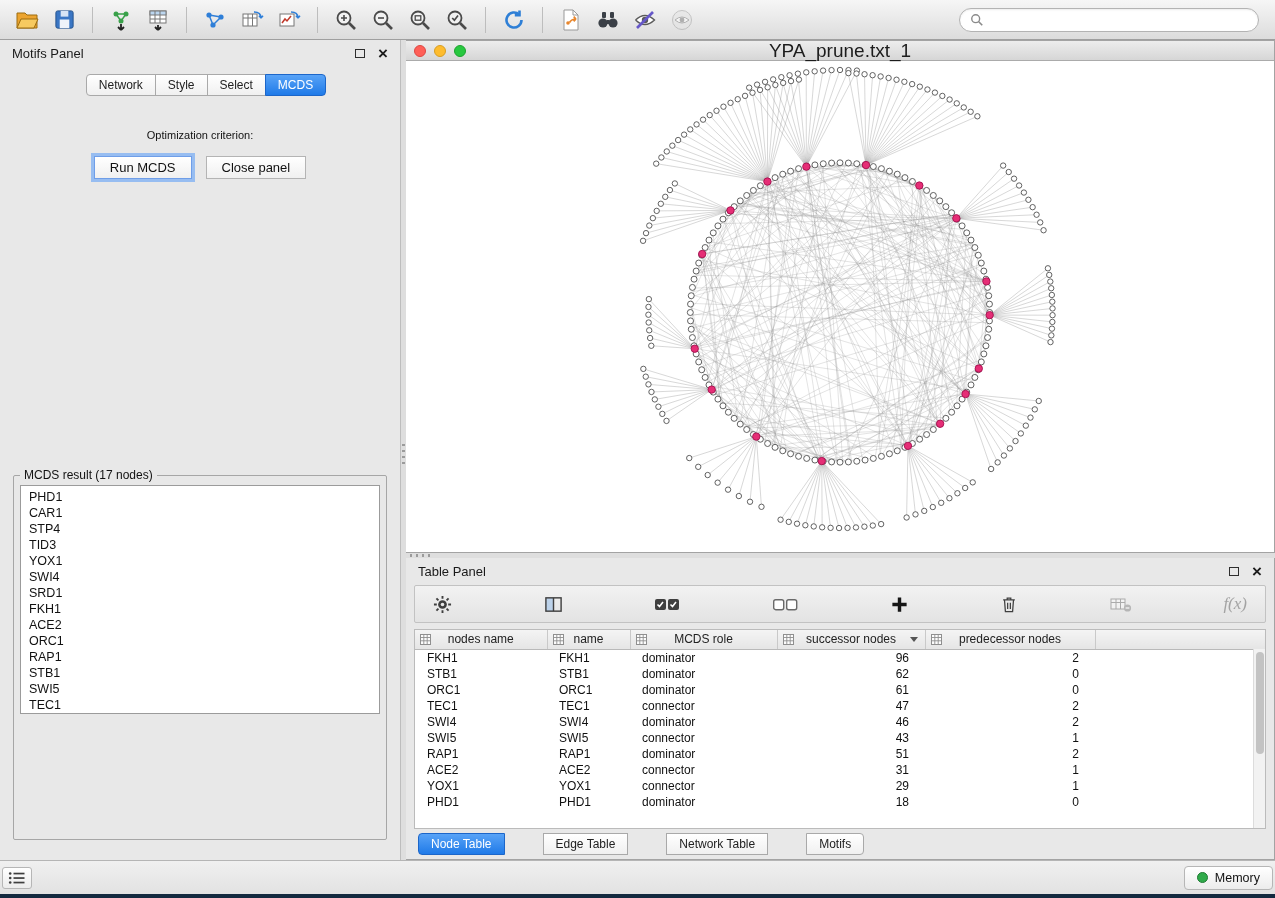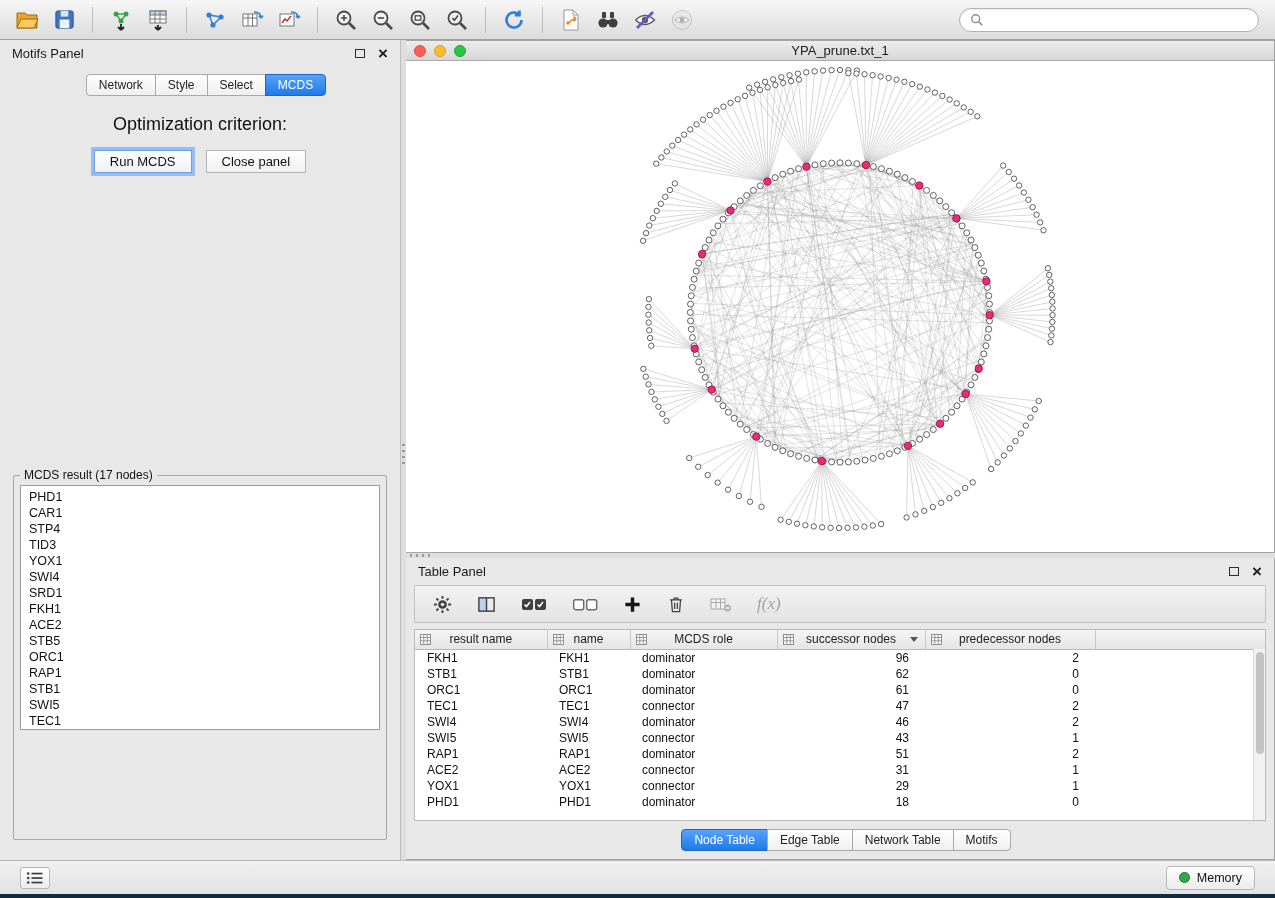--- a/index.html
+++ b/index.html
@@ -24,21 +24,21 @@
   .panel-header{height:26px;flex:none;display:flex;align-items:center;padding:0 12px;font-size:13px;color:#1a1a1a;}
   .win-icons{margin-left:auto;display:flex;align-items:center;gap:13px;}
   .float-icon{width:10px;height:9px;border:1.5px solid #2e2e2e;}
   .close-icon{font-size:17px;font-weight:bold;color:#1a1a1a;line-height:1;}
   .cp-tabs{display:flex;justify-content:center;margin-top:8px;flex:none;}
   .tab{padding:3px 12px;font-size:12px;color:#222;border:1px solid #a9a9a9;background:linear-gradient(#ffffff,#f0f0f0);margin-left:-1px;line-height:14px;}
   .tab:first-child{border-radius:4px 0 0 4px;margin-left:12px;}
   .tab:last-child{border-radius:0 4px 4px 0;}
   .tab.active{background:linear-gradient(#58a3f7,#1f7ae8);color:#fff;border-color:#1c66c9;}
   .cp-body{flex:1;display:flex;flex-direction:column;min-height:0;}
-  .opt-label{text-align:center;font-size:18px;color:#111;margin-top:18px;}
+  .opt-label{text-align:center;font-size:11px;color:#111;margin-top:33px;}
   .mac-select{width:312px;height:23px;margin:9px auto 0;background:#fff;border:1px solid #b0b0b0;border-radius:4px;position:relative;display:flex;align-items:center;padding:0 24px 0 9px;font-size:12.5px;color:#111;box-shadow:0 1px 1px rgba(0,0,0,.07);}
   .mac-select .arrows{position:absolute;right:1px;top:1px;bottom:1px;width:19px;border-radius:3px;background:linear-gradient(#74b2fb,#2c79e0);display:flex;flex-direction:column;align-items:center;justify-content:center;gap:2px;}
   .caret-up{width:0;height:0;border-left:3.5px solid transparent;border-right:3.5px solid transparent;border-bottom:4.5px solid #fff;}
   .caret-down{width:0;height:0;border-left:3.5px solid transparent;border-right:3.5px solid transparent;border-top:4.5px solid #fff;}
   .buttons-row{display:flex;justify-content:center;gap:14px;margin-top:15px;}
   .btn{height:23px;padding:0 15px;font-size:13px;color:#111;border:1px solid #b4b4b4;border-radius:0;background:linear-gradient(#ffffff,#f0f0f0);font-family:"Liberation Sans",sans-serif;}
   .btn.focus{box-shadow:0 0 0 3px rgba(96,160,246,.6);border-color:#6f9ee8;}
   .spacer-flex{flex:1;}
   fieldset.mcds{margin:0 13px 20px;border:1px solid #a6a6a6;border-radius:2px;padding:3px 6px 6px;height:372px;flex:none;display:flex;}
   fieldset.mcds legend{font-size:12px;color:#111;padding:0 4px;}
@@ -53,44 +53,44 @@
 
   
   .right-col{flex:1;display:flex;flex-direction:column;min-width:0;}
   .net-window{height:513px;flex:none;display:flex;flex-direction:column;border:1px solid #a3a3a3;border-left:none;}
   .net-titlebar{height:20px;flex:none;position:relative;background:linear-gradient(#ededed,#d6d6d6);border-bottom:1px solid #ababab;display:flex;align-items:center;padding:0 8px;}
   .traffic{display:flex;gap:8px;z-index:2;}
   .light{width:12px;height:12px;border-radius:50%;}
   .light.red{background:#ff5f57;border:1px solid #dd4742;}
   .light.yellow{background:#febc2e;border:1px solid #d89e22;}
   .light.green{background:#28c840;border:1px solid #1da32f;}
-  .net-title{position:absolute;left:0;right:0;text-align:center;font-size:13px;color:#1c1c1c;}
+  .net-title{position:absolute;left:0;right:0;text-align:center;font-size:19px;color:#1c1c1c;}
   .net-canvas{flex:1;background:#fff;min-height:0;}
   svg.network{width:100%;height:100%;display:block;}
 
   
   .table-panel{flex:1;display:flex;flex-direction:column;background:#e8e8e8;border:1px solid #a3a3a3;border-left:none;border-top:none;min-height:0;}
-  .tp-toolbar{height:38px;flex:none;margin:1px 8px 6px;background:linear-gradient(#f2f2f2,#e3e3e3);border:1px solid #c2c2c2;border-radius:2px;display:flex;align-items:center;gap:25px;padding:0 18px;}
+  .tp-toolbar{height:38px;flex:none;margin:1px 8px 6px;background:linear-gradient(#f2f2f2,#e3e3e3);border:1px solid #c2c2c2;border-radius:2px;display:flex;align-items:center;gap:25px;padding:0 18px;justify-content:space-between;}
   .ticon{display:flex;align-items:center;}
   .fx{font-family:"Liberation Serif",serif;font-style:italic;font-size:17px;color:#a3a3a3;}
   .tp-tablewrap{flex:1;margin:0 8px;background:#fff;border:1px solid #bbb;position:relative;overflow:hidden;min-height:0;}
   table.node-table{width:100%;border-collapse:collapse;table-layout:fixed;}
   thead th{height:19px;font-size:12px;font-weight:normal;color:#222;background:linear-gradient(#f4f4f4,#e5e5e5);border-right:1px solid #c9c9c9;border-bottom:1px solid #b9b9b9;position:relative;padding:0;white-space:nowrap;overflow:hidden;}
   thead th.fill{border-right:none;}
   th .grid-ic{position:absolute;left:5px;top:4px;}
   th .th-label{display:inline-block;width:100%;text-align:center;line-height:19px;}
   .sort-caret{position:absolute;right:7px;top:7px;width:0;height:0;border-left:4px solid transparent;border-right:4px solid transparent;border-top:5px solid #555;}
   tbody td{height:16px;font-size:12px;color:#111;padding:0 4px 0 12px;white-space:nowrap;overflow:hidden;}
   tbody td.num{text-align:right;padding-right:16px;}
   .vscroll{position:absolute;top:19px;right:0;bottom:0;width:12px;background:#f2f2f2;border-left:1px solid #dcdcdc;}
   .vscroll .thumb{position:absolute;top:3px;left:2px;width:8px;height:102px;background:#c3c3c3;border-radius:4px;}
-  .tp-tabs{height:38px;flex:none;display:flex;align-items:center;justify-content:center;}
+  .tp-tabs{height:30px;flex:none;display:flex;align-items:center;gap:39px;}
 
   
-  .statusbar{height:34px;flex:none;display:flex;align-items:center;background:linear-gradient(#f0f0f0,#e2e2e2);border-top:1px solid #b5b5b5;padding:0 20px;}
+  .statusbar{height:34px;flex:none;display:flex;align-items:center;background:linear-gradient(#f0f0f0,#e2e2e2);border-top:1px solid #b5b5b5;padding:0 2px;}
   .sb-btn{width:30px;height:22px;border:1px solid #b6b6b6;border-radius:3px;background:linear-gradient(#fff,#ececec);display:flex;align-items:center;justify-content:center;padding:0;}
   .memory-btn{margin-left:auto;height:24px;border:1px solid #b6b6b6;border-radius:4px;background:linear-gradient(#fff,#ececec);display:flex;align-items:center;gap:7px;padding:0 12px;font-size:12.5px;color:#111;font-family:"Liberation Sans",sans-serif;}
   .mem-dot{width:11px;height:11px;border-radius:50%;background:#2faa4a;border:1px solid #1e7a33;}
 </style>
 </head>
 <body>
 
 <div class="app">
 
   <div class="toolbar">
@@ -254,21 +254,20 @@
           <div class="mcds-list">
               <div class="mcds-item">PHD1</div>
               <div class="mcds-item">CAR1</div>
               <div class="mcds-item">STP4</div>
               <div class="mcds-item">TID3</div>
               <div class="mcds-item">YOX1</div>
               <div class="mcds-item">SWI4</div>
               <div class="mcds-item">SRD1</div>
               <div class="mcds-item">FKH1</div>
               <div class="mcds-item">ACE2</div>
-              <div class="mcds-item">STB5</div>
               <div class="mcds-item">ORC1</div>
               <div class="mcds-item">RAP1</div>
               <div class="mcds-item">STB1</div>
               <div class="mcds-item">SWI5</div>
               <div class="mcds-item">TEC1</div>
             </div>
         </fieldset>
       </div>
     </div>
 
@@ -1035,21 +1034,21 @@
                 <col style="width:147px">
                 <col style="width:148px">
                 <col style="width:170px">
                 <col>
             </colgroup>
             <thead>
                 <tr>
                   <th><svg class="grid-ic" width="11" height="11" viewBox="0 0 11 11">
                       <rect x="0.5" y="0.5" width="10" height="10" fill="#fcfcfc" stroke="#8f8f8f"></rect>
                       <path d="M0.5 3.5h10M0.5 6.8h10M3.8 0.5v10M7.2 0.5v10" stroke="#8f8f8f" stroke-width="0.9" fill="none"></path>
-                    </svg><span class="th-label">result name</span></th>
+                    </svg><span class="th-label">nodes name</span></th>
                   <th><svg class="grid-ic" width="11" height="11" viewBox="0 0 11 11">
                       <rect x="0.5" y="0.5" width="10" height="10" fill="#fcfcfc" stroke="#8f8f8f"></rect>
                       <path d="M0.5 3.5h10M0.5 6.8h10M3.8 0.5v10M7.2 0.5v10" stroke="#8f8f8f" stroke-width="0.9" fill="none"></path>
                     </svg><span class="th-label">name</span></th>
                   <th><svg class="grid-ic" width="11" height="11" viewBox="0 0 11 11">
                       <rect x="0.5" y="0.5" width="10" height="10" fill="#fcfcfc" stroke="#8f8f8f"></rect>
                       <path d="M0.5 3.5h10M0.5 6.8h10M3.8 0.5v10M7.2 0.5v10" stroke="#8f8f8f" stroke-width="0.9" fill="none"></path>
                     </svg><span class="th-label">MCDS role</span></th>
                   <th><svg class="grid-ic" width="11" height="11" viewBox="0 0 11 11">
                       <rect x="0.5" y="0.5" width="10" height="10" fill="#fcfcfc" stroke="#8f8f8f"></rect>

